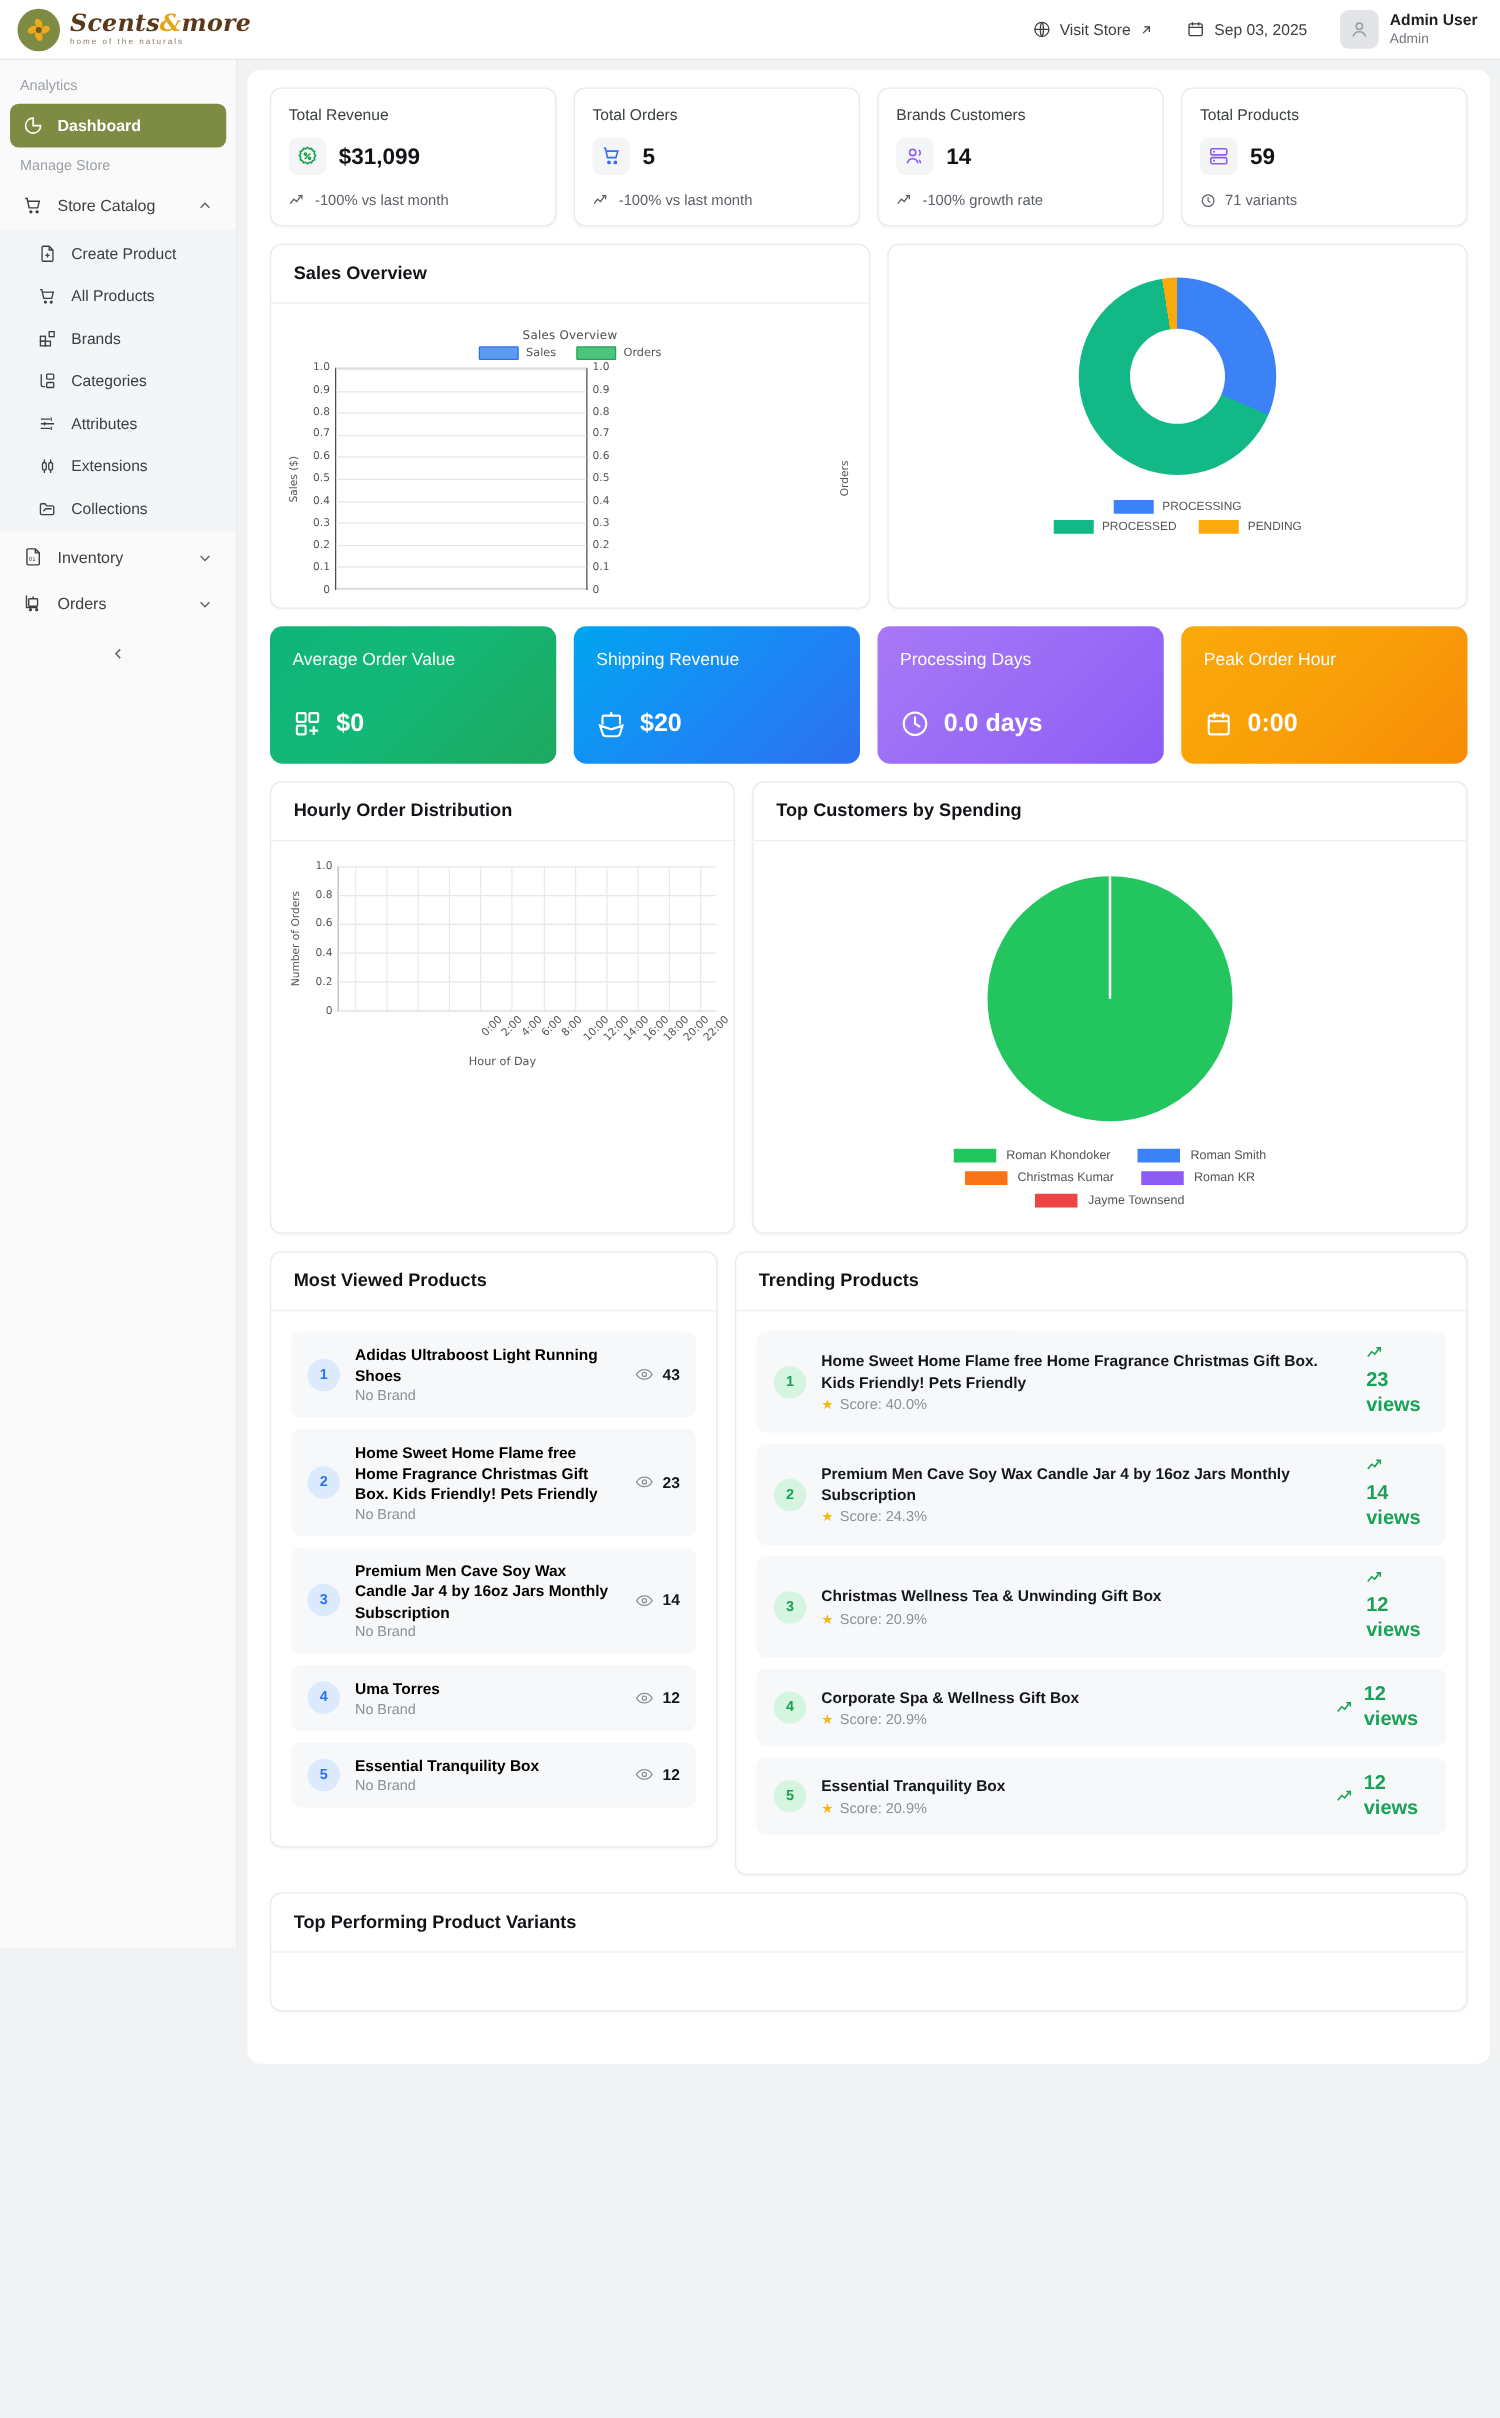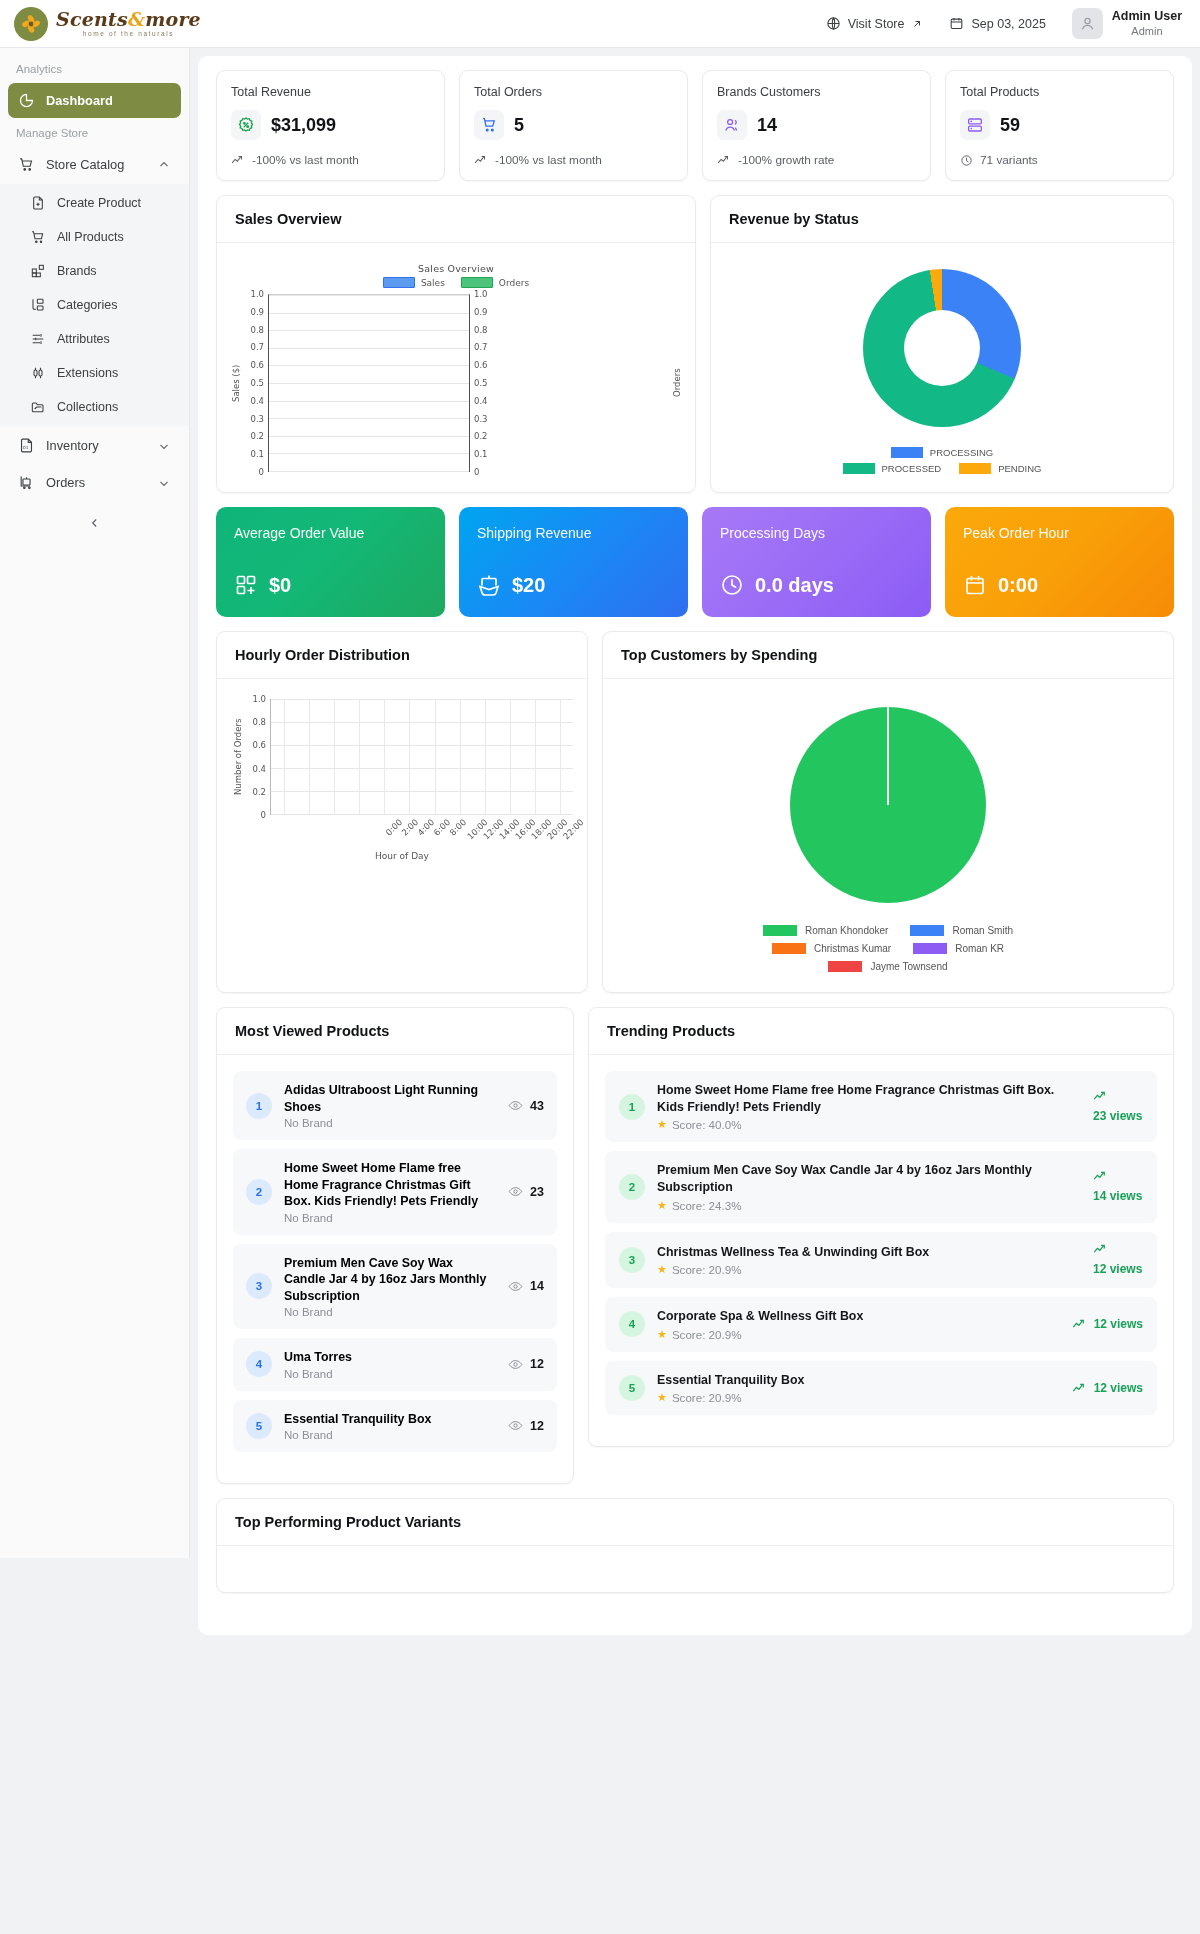--- a/index.html
+++ b/index.html
@@ -13,21 +13,20 @@
 
   
   .topbar {
     height: 48px;
     background: #ffffff;
     display: flex;
     align-items: center;
     border-bottom: 1px solid #e8e8ea;
     position: relative;
     z-index: 30;
-    text-align: center;
   }
   .logo-zone {
     width: 190px;
     display: flex;
     align-items: center;
     gap: 8px;
     padding-left: 14px;
     flex-shrink: 0;
   }
   .logo-mark {
@@ -309,21 +308,21 @@
   .rank-badge-g {
     width: 26px; height: 26px; border-radius: 50%;
     background: #d6f5e0; color: #19a257;
     display: flex; align-items: center; justify-content: center;
     font-size: 11.5px; font-weight: 600; flex-shrink: 0;
   }
   .tp-txt { flex: 1; min-width: 0; }
   .tp-name { font-size: 12.4px; color: #14161a; font-weight: 600; line-height: 1.35; }
   .tp-score { font-size: 11.6px; color: #8b9096; margin-top: 3px; display: flex; align-items: center; gap: 5px; }
   .tp-views { display: flex; align-items: center; gap: 7px; flex-shrink: 0; max-width: 74px; }
-  .tp-views-num { font-size: 12px; font-weight: 700; color: #19a257; line-height: 1.25; }
+  .tp-views-num { font-size: 16px; font-weight: 700; color: #19a257; line-height: 1.25; }
   .tp-views.wrap { flex-wrap: wrap; width: 50px; }
 
   .bottom-panel { padding: 14px 8px 12px; }
   .bottom-panel .panel-body { min-height: 46px; }
   .star { color: #f5b718; font-size: 11px; }
 </style>
 </head>
 <body>
 
 <div class="topbar">
@@ -685,21 +684,20 @@
                   <div class="ytick" style="top: 90%;">0.1</div>
                   <div class="ytick" style="top: 100%;">0</div>
                 </div>
               <div class="ylab">Orders</div>
             </div>
           </div>
         </div>
       </div>
 
       <div class="panel right">
-        <div class="panel-head">Revenue by Status</div>
         <div class="panel-body" style="padding:20px 12px 18px;">
           <div class="donut-wrap">
             <div class="donut" style="background: conic-gradient(#3b82f6 0deg 113deg, #12b886 113deg 351deg, #fba90b 351deg 360deg);"></div>
             <div class="donut-legend">
               <div class="dl-row">
                 <div class="dl-item">
                   <span class="dl-swatch" style="background:#3b82f6;"></span>
                   <span class="dl-label">PROCESSING</span>
                 </div>
               </div>

